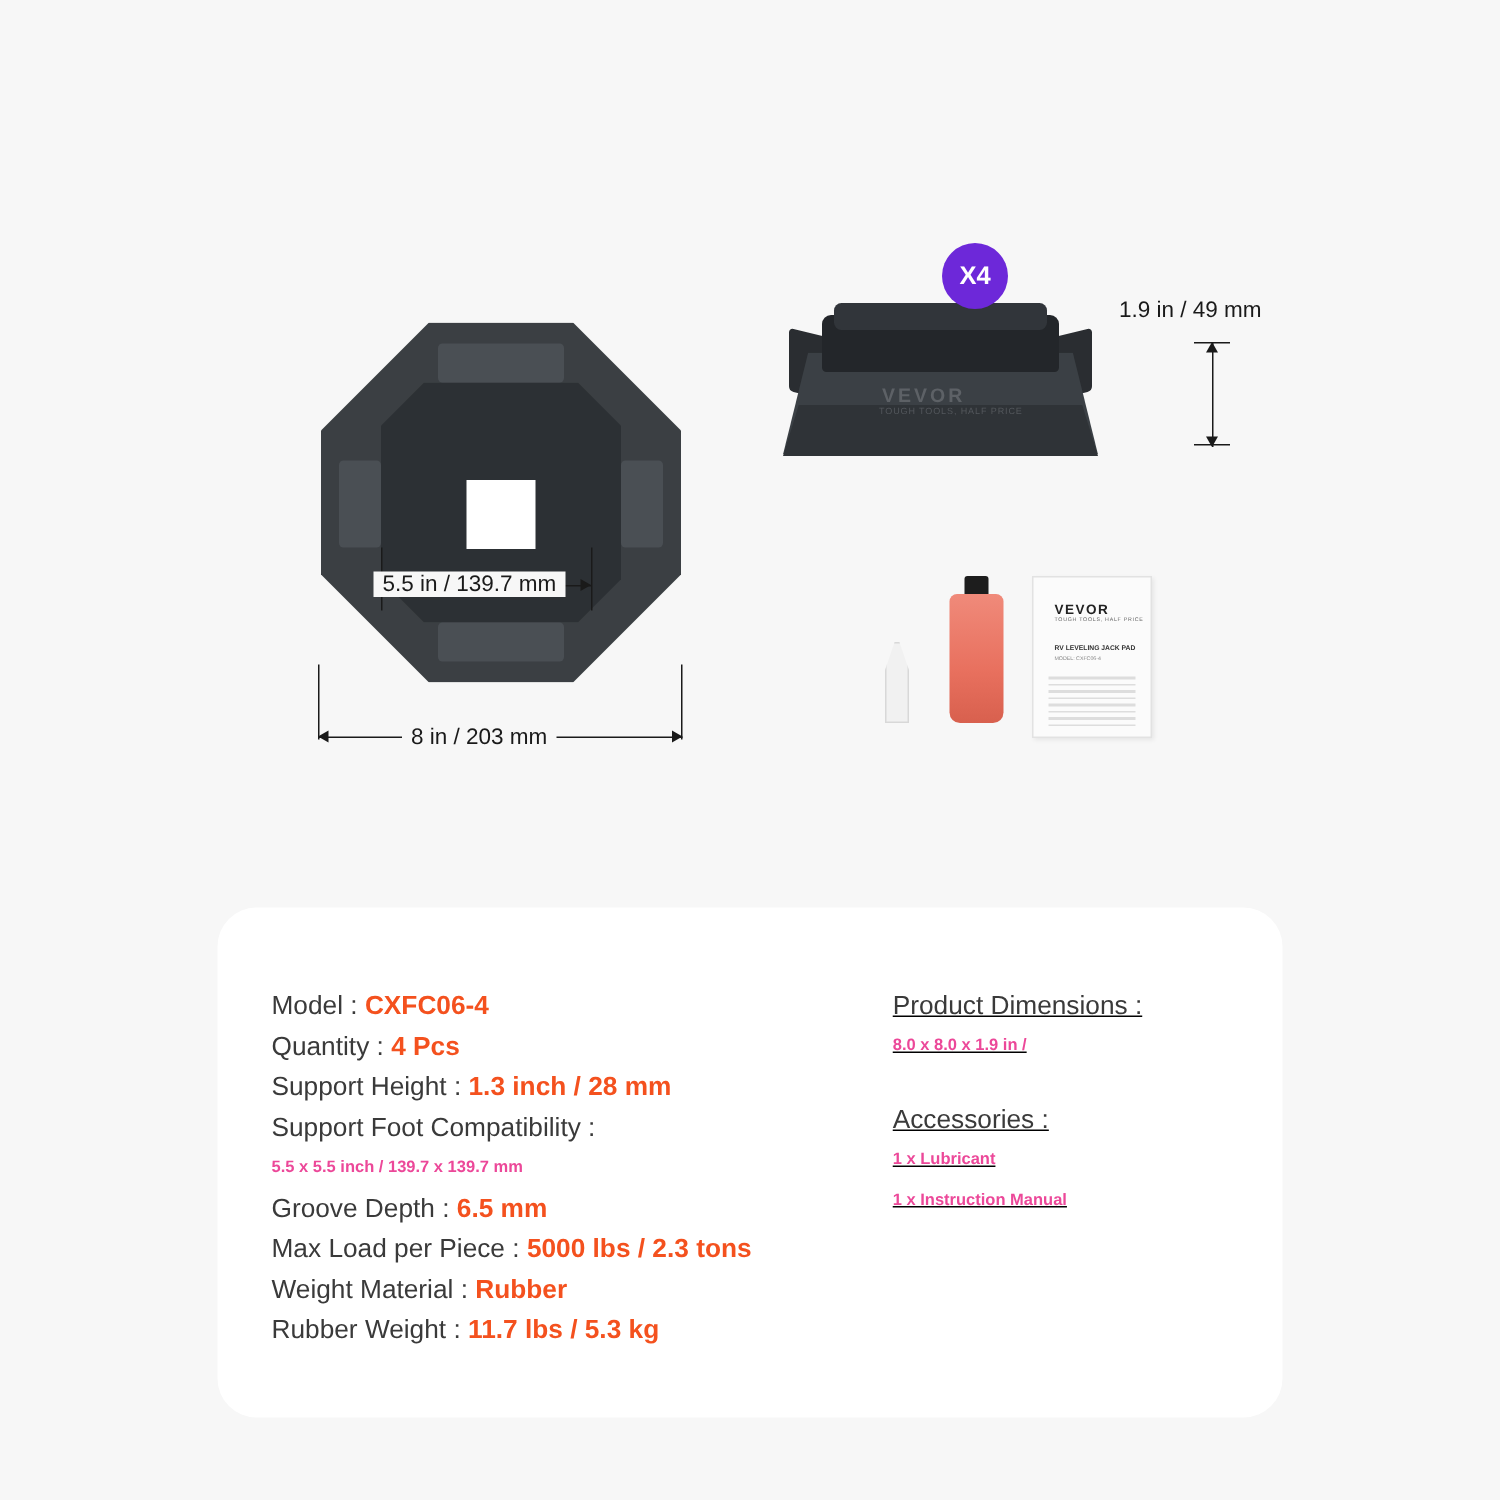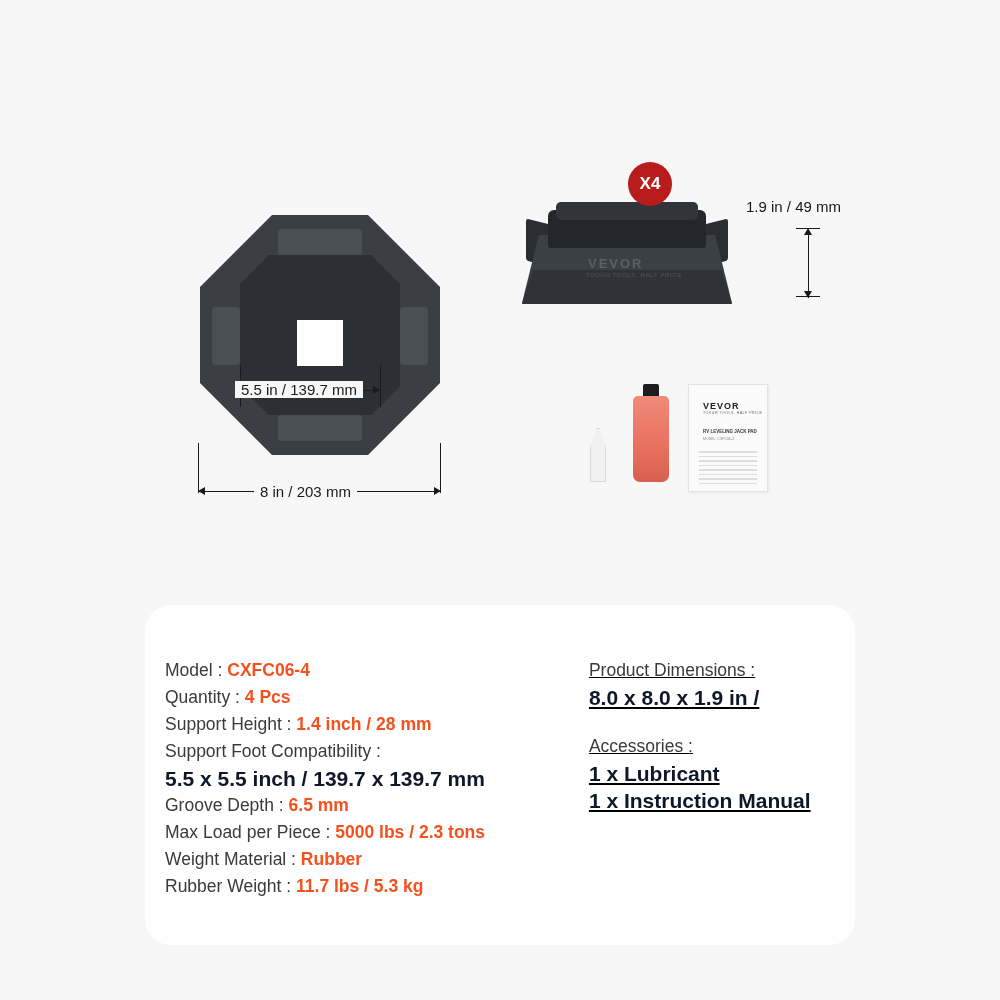--- a/index.html
+++ b/index.html
@@ -26,21 +26,21 @@
     position: absolute;
     left: 0;
     top: 0;
     width: 1000px;
     height: 600px;
   }
 
   
   .topview-wrap {
     position: absolute;
-    left: 182px;
+    left: 196px;
     top: 215px;
     width: 275px;
     height: 300px;
   }
   .octagon {
     position: absolute;
     left: 18px;
     top: 0px;
     width: 240px;
     height: 240px;
@@ -181,21 +181,21 @@
     color: #53575c;
   }
 
   .badge-x4 {
     position: absolute;
     left: 128px;
     top: -8px;
     width: 44px;
     height: 44px;
     border-radius: 50%;
-    background: #b91c1c;
+    background: #6d28d9;
     color: #ffffff;
     font-size: 17px;
     font-weight: bold;
     display: flex;
     align-items: center;
     justify-content: center;
   }
 
   
   .acc-wrap {
@@ -299,36 +299,36 @@
     border-radius: 26px;
   }
   .spec-cols {
     position: absolute;
     left: 20px;
     top: 52px;
     right: 20px;
     display: flex;
     gap: 40px;
   }
-  .col-left { width: 390px; }
+  .col-left { width: 390px; margin-left: 16px; }
   .col-right { width: 250px; text-decoration: underline; }
   .spec-line {
     font-size: 17.5px;
     color: #3a3a3a;
     line-height: 27px;
     white-space: nowrap;
   }
   .spec-line .val {
     color: #f4511e;
     font-weight: bold;
   }
   .gap { height: 22px; }
   .val-line {
-    font-size: 21px;
-    color: #0f172a;
+    font-size: 11px;
+    color: #ec4899;
     font-weight: bold;
     line-height: 27px;
   }
 </style>
 </head>
 <body>
 
 <div class="page">
 
   <div class="diagram-area">
@@ -408,21 +408,21 @@
         <div class="spec-line">
           <span>Model :</span>
           <span class="val">CXFC06-4</span>
         </div>
         <div class="spec-line">
           <span>Quantity :</span>
           <span class="val">4 Pcs</span>
         </div>
         <div class="spec-line">
           <span>Support Height :</span>
-          <span class="val">1.4 inch / 28 mm</span>
+          <span class="val">1.3 inch / 28 mm</span>
         </div>
         <div class="spec-line">
           <span>Support Foot Compatibility :</span>
         </div>
         <div class="val-line">5.5 x 5.5 inch / 139.7 x 139.7 mm</div>
         <div class="spec-line">
           <span>Groove Depth :</span>
           <span class="val">6.5 mm</span>
         </div>
         <div class="spec-line">

